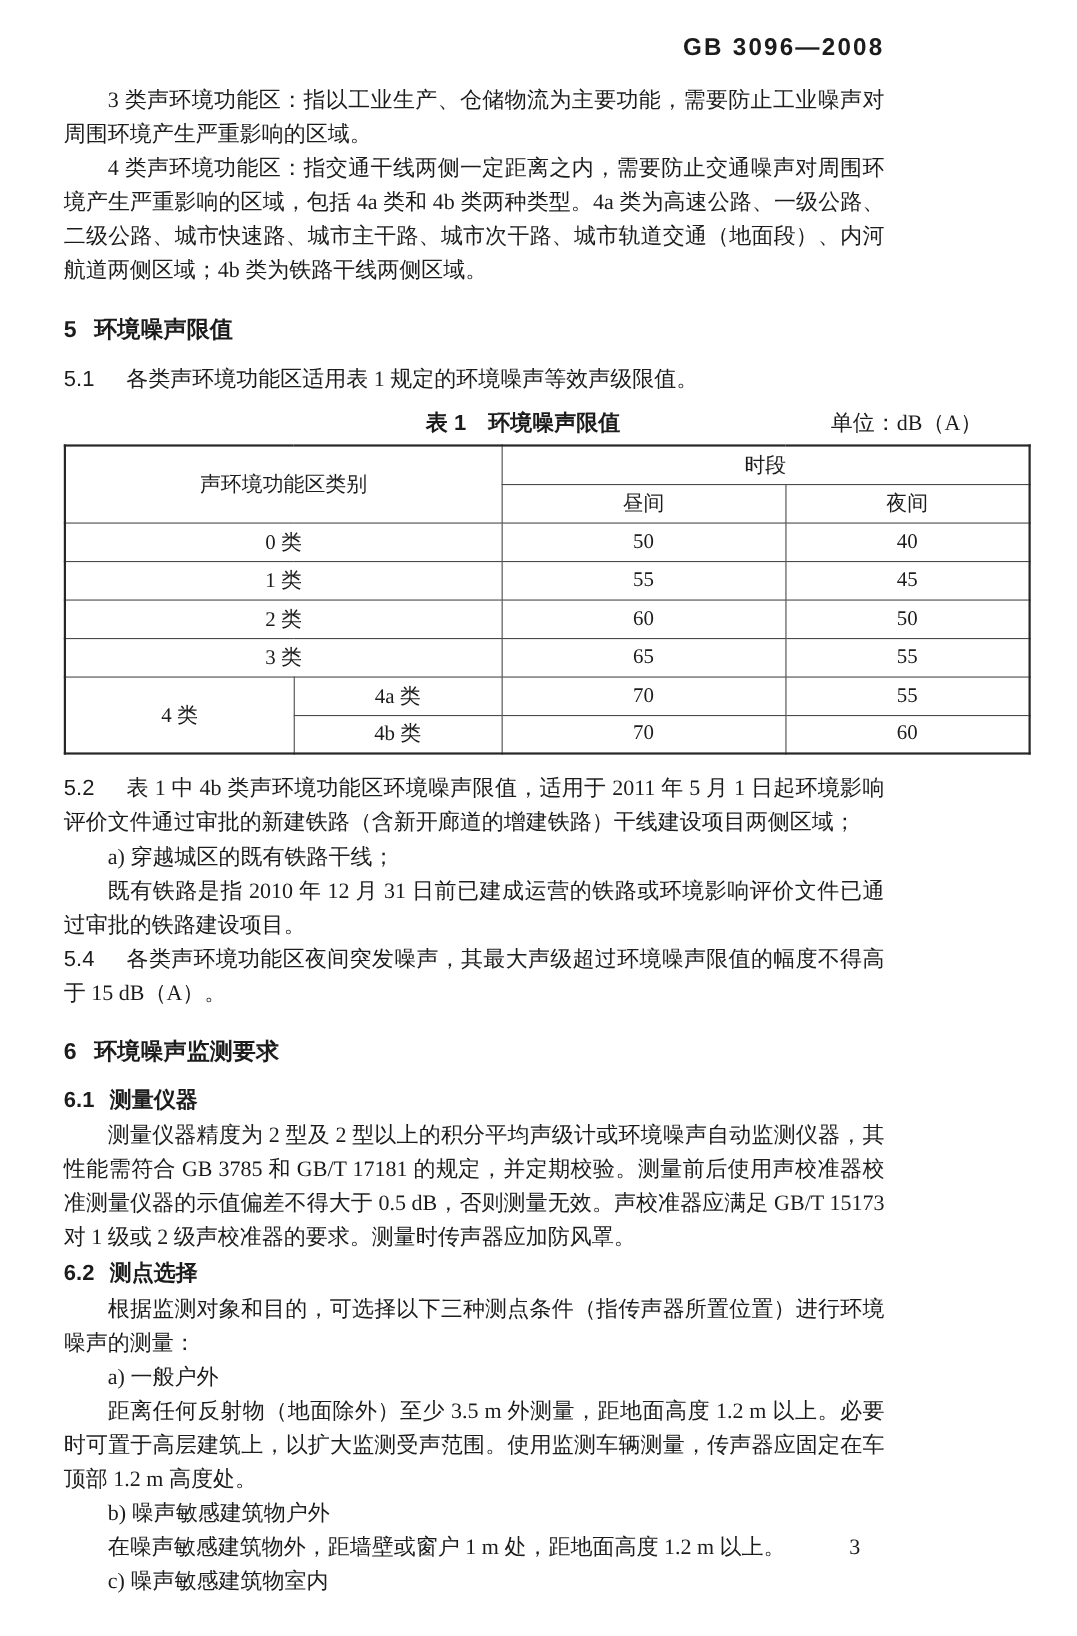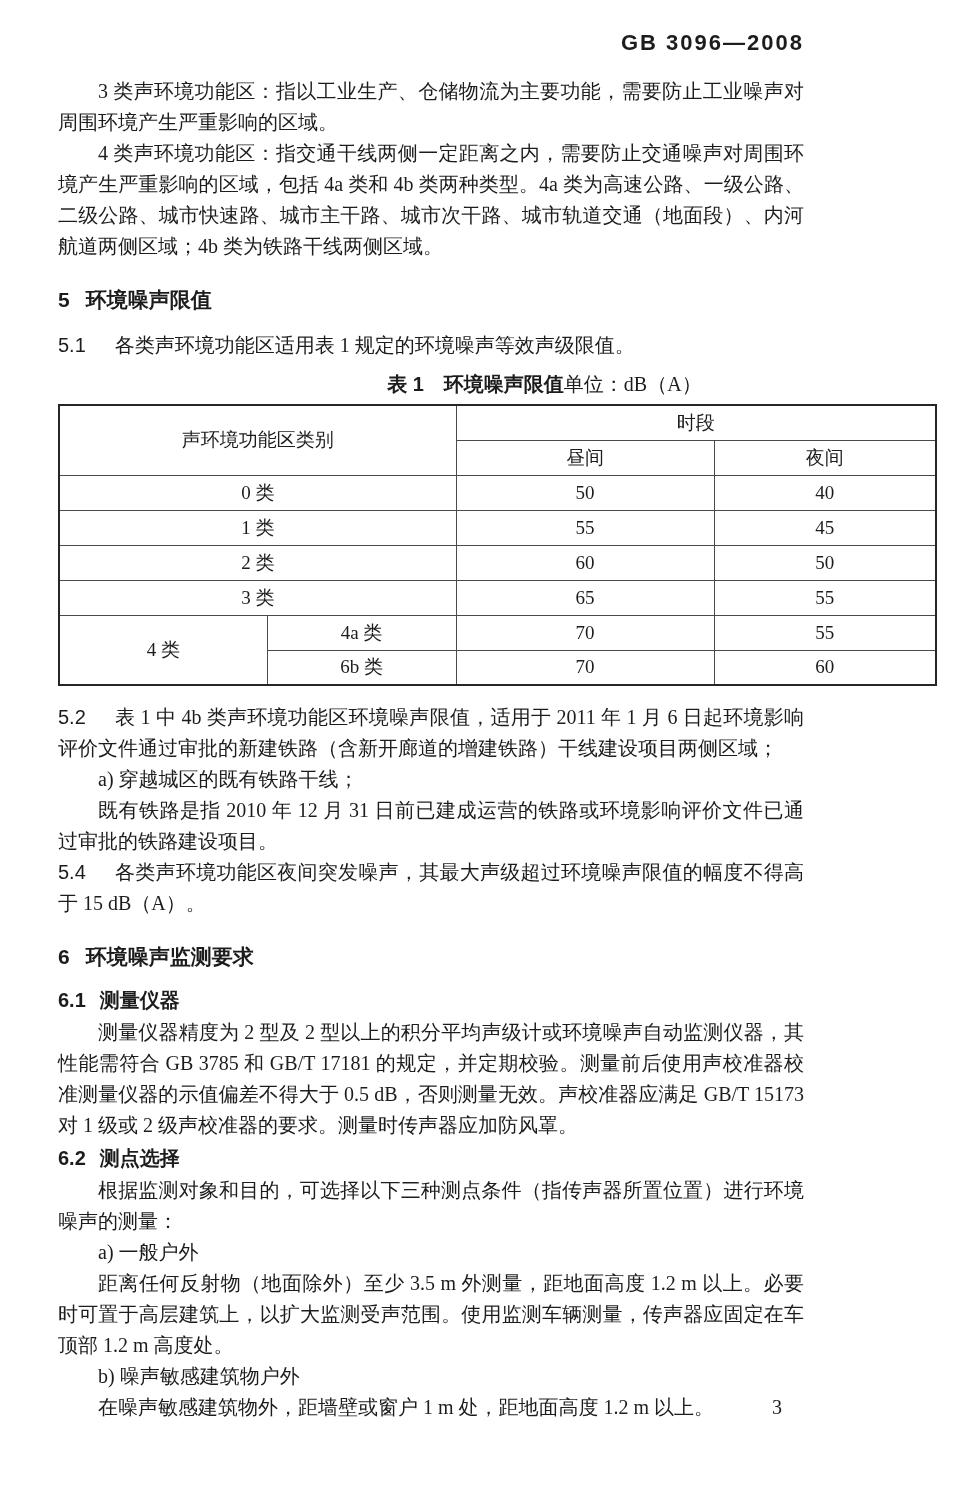--- a/index.html
+++ b/index.html
@@ -69,21 +69,21 @@
     margin: 10px 0 6px 0;
   }
   .caption-row .spacer { flex: 1; }
   .table-caption {
     font-family: "Liberation Sans", "DejaVu Sans", sans-serif;
     font-weight: bold;
     font-size: 20px;
   }
   .table-unit {
     flex: 1;
-    text-align: left;
+    text-align: right;
     font-size: 20px;
     padding-right: 42px;
   }
   table.limits {
     border-collapse: collapse;
     width: 877px;
     table-layout: fixed;
     margin-bottom: 16px;
   }
   table.limits td {
@@ -179,29 +179,29 @@
         <td>65</td>
         <td>55</td>
       </tr>
       <tr>
         <td rowspan="2">4 类</td>
         <td>4a 类</td>
         <td>70</td>
         <td>55</td>
       </tr>
       <tr>
-        <td>6b 类</td>
+        <td>4b 类</td>
         <td>70</td>
         <td>60</td>
       </tr>
     </tbody>
   </table>
 
   <p class="clause">
-    <span class="cnum">5.2</span><span>表 1 中 4b 类声环境功能区环境噪声限值，适用于 2011 年 1 月 6 日起环境影响评价文件通过审批的新建铁路（含新开廊道的增建铁路）干线建设项目两侧区域；</span>
+    <span class="cnum">5.2</span><span>表 1 中 4b 类声环境功能区环境噪声限值，适用于 2011 年 5 月 1 日起环境影响评价文件通过审批的新建铁路（含新开廊道的增建铁路）干线建设项目两侧区域；</span>
   </p>
   <div class="list-item">a) 穿越城区的既有铁路干线；</div>
   <p class="body-text">既有铁路是指 2010 年 12 月 31 日前已建成运营的铁路或环境影响评价文件已通过审批的铁路建设项目。</p>
   <p class="clause">
     <span class="cnum">5.4</span><span>各类声环境功能区夜间突发噪声，其最大声级超过环境噪声限值的幅度不得高于 15 dB（A）。</span>
   </p>
 
   <div class="section-heading">
     <span class="sec-num">6</span><span>环境噪声监测要求</span>
   </div>
@@ -212,20 +212,21 @@
   <p class="body-text">测量仪器精度为 2 型及 2 型以上的积分平均声级计或环境噪声自动监测仪器，其性能需符合 GB 3785 和 GB/T 17181 的规定，并定期校验。测量前后使用声校准器校准测量仪器的示值偏差不得大于 0.5 dB，否则测量无效。声校准器应满足 GB/T 15173 对 1 级或 2 级声校准器的要求。测量时传声器应加防风罩。</p>
 
   <div class="clause-head">
     <span class="cnum">6.2</span><span>测点选择</span>
   </div>
   <p class="body-text">根据监测对象和目的，可选择以下三种测点条件（指传声器所置位置）进行环境噪声的测量：</p>
   <div class="list-item">a) 一般户外</div>
   <p class="body-text">距离任何反射物（地面除外）至少 3.5 m 外测量，距地面高度 1.2 m 以上。必要时可置于高层建筑上，以扩大监测受声范围。使用监测车辆测量，传声器应固定在车顶部 1.2 m 高度处。</p>
   <div class="list-item">b) 噪声敏感建筑物户外</div>
   <p class="body-text">在噪声敏感建筑物外，距墙壁或窗户 1 m 处，距地面高度 1.2 m 以上。</p>
+  <div class="list-item">c) 噪声敏感建筑物室内</div>
 
   <div class="page-number">3</div>
 
   <div class="watermark" style="color: rgb(176, 176, 176);">
     <span>
       <svg width="48" height="42" viewBox="0 0 48 42">
         <path fill="#b0b0b0" d="M17.5 1C8.4 1 1 7.2 1 14.8c0 4.3 2.3 8.1 6 10.6l-1.5 4.8 5.4-2.7c1.5.5 3.2.8 4.9.9C15.6 21 22.5 15 31 15c.6 0 1.2 0 1.8.1C31.5 7.1 25.2 1 17.5 1z"></path>
         <circle cx="11.5" cy="12" r="2.2" fill="#ffffff"></circle>
         <circle cx="22.5" cy="12" r="2.2" fill="#ffffff"></circle>
         <path fill="#b0b0b0" stroke="#ffffff" stroke-width="1.6" d="M33 17.5c-7.5 0-13.5 4.9-13.5 11 0 6.1 6 11 13.5 11 1.5 0 3-.2 4.3-.6l4.6 2.3-1.3-4.1c3-2 4.9-5.1 4.9-8.6 0-6.1-6-11-13.5-11z"></path>

